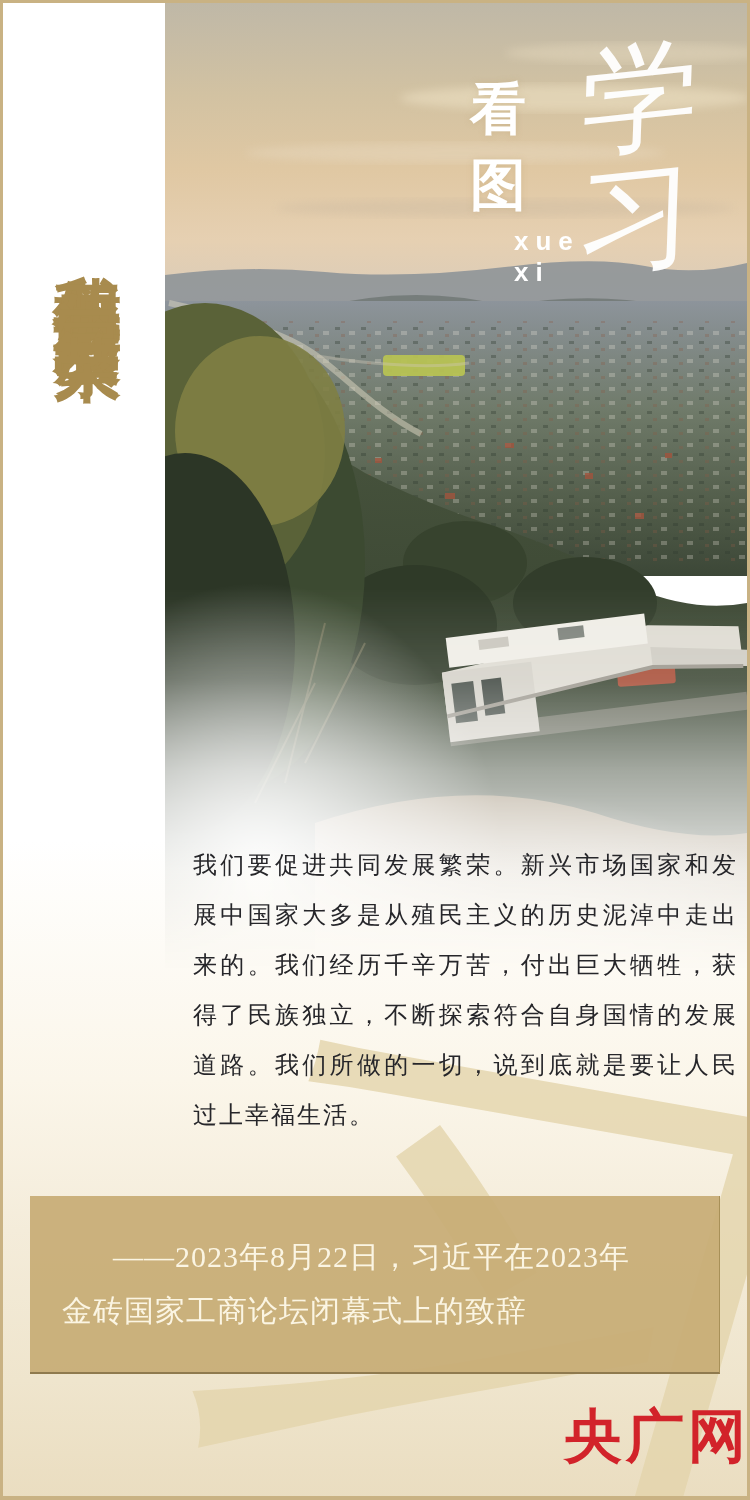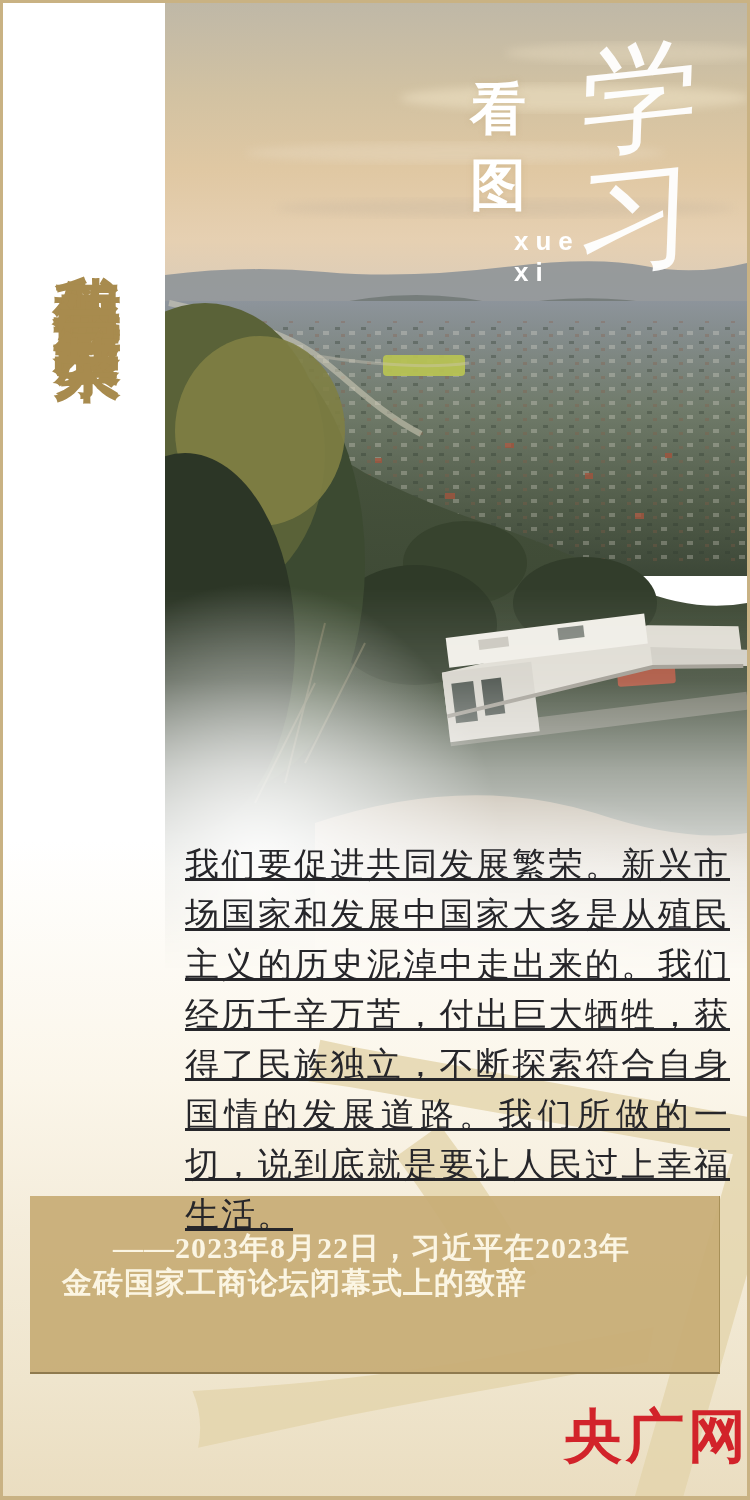--- a/index.html
+++ b/index.html
@@ -70,27 +70,26 @@
     position:absolute; left:43px; top:220px; z-index:4;
     writing-mode:vertical-rl; text-orientation:upright;
     font-size:68px; font-weight:900; letter-spacing:6px;
     color:#a88b4e;
     height:810px;
     font-family:"Liberation Serif","DejaVu Serif",serif;
   }
 
   
   .body-text {
-    position:absolute; left:185px; top:840px; z-index:4;
+    position:absolute; left:193px; top:840px; z-index:4;
     width:545px;
-    font-size:34px; line-height:50px; letter-spacing:2px;
+    font-size:24px; line-height:50px; letter-spacing:2px;
     color:#26262a;
     text-align:justify;
     font-family:"Liberation Serif","DejaVu Serif",serif;
-    text-decoration:underline;
   }
 
   
   .watermark {
     position:absolute; right:-75px; bottom:-140px; z-index:1;
     font-size:640px; line-height:1;
     color:#e4d5ac; opacity:.8;
     transform:rotate(10deg) skewX(-6deg);
     font-family:"DejaVu Serif","Liberation Serif",serif;
     pointer-events:none;
@@ -100,24 +99,23 @@
   .quote-box {
     position:absolute; left:30px; top:1196px; z-index:3;
     width:690px; height:178px;
     background:rgba(199,172,117,.93);
     border-bottom:2px solid #8f7a4e;
     border-right:1px solid #a89058;
   }
   .quote-box p {
     padding:34px 70px 0 32px;
     text-indent:1.7em;
-    font-size:30px; line-height:35px; letter-spacing:1px;
+    font-size:30px; line-height:54px; letter-spacing:1px;
     color:#fbf5e3;
     font-family:"Liberation Serif","DejaVu Serif",serif;
-    font-weight:bold;
   }
 
   
   .publisher {
     position:absolute; left:0; top:1398px; width:750px; z-index:4;
     text-align:right;
     font-size:58px; font-weight:900; letter-spacing:4px;
     color:#d2232a;
     font-family:"Liberation Sans","DejaVu Sans",sans-serif;
   }

